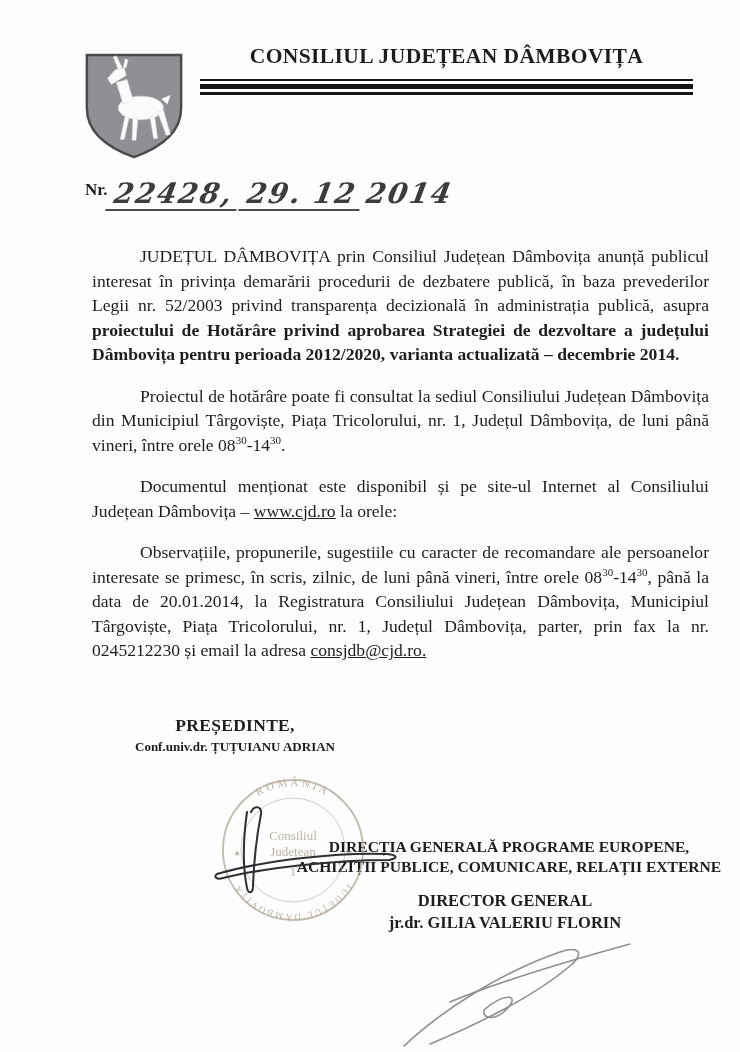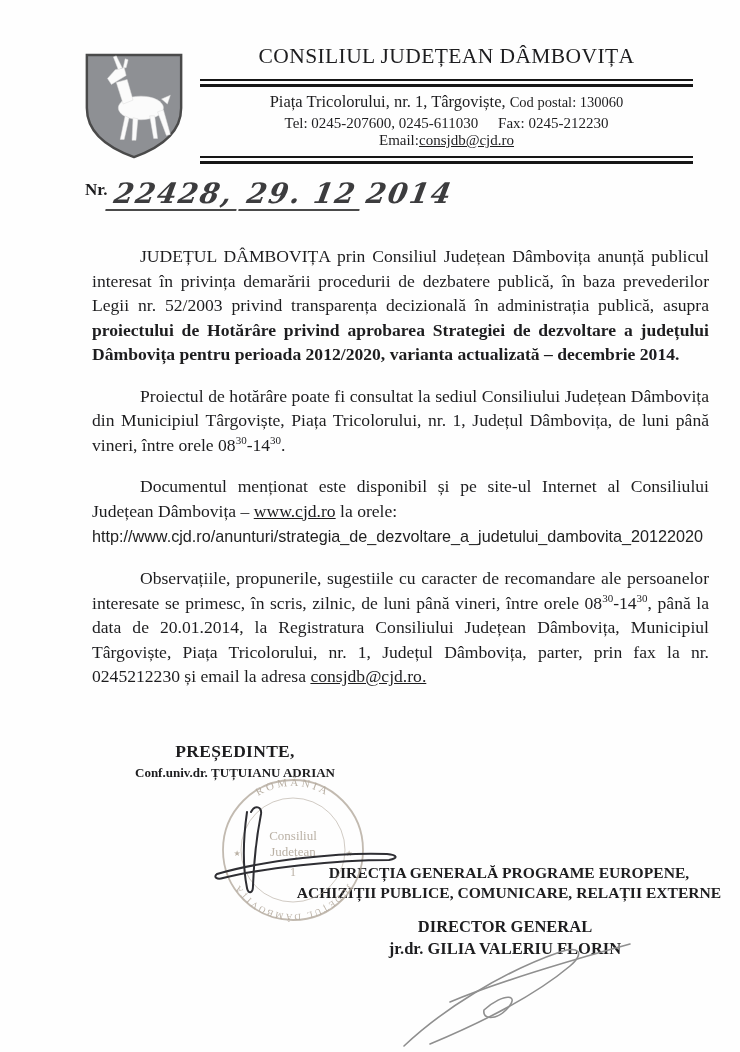--- a/index.html
+++ b/index.html
@@ -14,21 +14,21 @@
     padding: 40px 48px 0 75px;
     font-family: "Liberation Serif", serif;
     color: var(--ink, #1d1d1f);
   }
 
   
   .letterhead { position: relative; height: 122px; }
   .emblem { position: absolute; left: 4px; top: 3px; width: 110px; height: 116px; }
   .head-right { margin-left: 125px; width: 493px; }
   .org-name {
-    text-align: center; font-weight: normal; font-size: 21.5px;
+    text-align: center; font-weight: bold; font-size: 21.5px;
     letter-spacing: .4px; margin: 4px 0 10px 0; white-space: nowrap;
   }
   .double-rule { height: 3px; border-top: 2px solid #161616; border-bottom: 3px solid #161616; }
   .addr-block { text-align: center; padding: 5px 0 7px 0; }
   .addr-line1 { font-size: 16.5px; }
   .addr-line1 .postal { font-size: 14.5px; }
   .addr-line2 { font-size: 15px; margin-top: 3px; }
   .addr-line2 .seg { margin: 0 8px; }
   .u { text-decoration: underline; }
 
@@ -106,49 +106,38 @@
         <path d="M47,70 L42,94 L46,94 L51,72 Z"></path>
         <path d="M55,72 L54,95 L58,95 L60,73 Z"></path>
         <path d="M72,70 L76,93 L80,93 L77,70 Z"></path>
         <path d="M80,66 L89,90 L93,89 L86,64 Z"></path>
         <path d="M84,53 L93,49 L90,58 Z"></path>
       </g>
     </svg>
     <div class="head-right">
       <div class="org-name">CONSILIUL JUDEȚEAN DÂMBOVIȚA</div>
       <div class="double-rule"></div>
-      <div class="addr-block">
-        <div class="addr-line1">
-          <span>Piața Tricolorului, nr. 1,  Târgoviște,</span>
-          <span class="postal">Cod postal: 130060</span>
-        </div>
-        <div class="addr-line2">
-          <span class="seg">Tel: 0245-207600, 0245-611030</span>
-          <span class="seg">Fax: 0245-212230</span>
-          <span class="seg"><span>Email:</span><span class="u">consjdb@cjd.ro</span></span>
-        </div>
-      </div>
       <div class="double-rule"></div>
     </div>
   </div>
 
   <div class="nr-line">
     <span class="nr-label">Nr.</span>
     <span class="hand hand-underline">22428,</span>
     <span class="hand hand-underline">29. 12</span>
     <span class="hand hand-plain">2014</span>
   </div>
 
 
   <p class="body-par p1"><span>JUDEȚUL DÂMBOVIȚA prin Consiliul Județean Dâmbovița anunță publicul interesat în privința demarării procedurii de dezbatere publică, în baza prevederilor Legii nr. 52/2003 privind transparența decizională în administrația publică, asupra </span><strong>proiectului de Hotărâre privind aprobarea Strategiei de dezvoltare a județului Dâmbovița pentru perioada 2012/2020, varianta actualizată – decembrie 2014.</strong></p>
 
   <p class="body-par p2"><span>Proiectul de hotărâre poate fi consultat la sediul Consiliului Județean Dâmbovița din Municipiul Târgoviște, Piața Tricolorului, nr. 1, Județul Dâmbovița, de luni până vineri, între orele </span><span>08</span><sup>30</sup><span>-14</span><sup>30</sup><span>.</span></p>
 
   <p class="body-par p3"><span>Documentul menționat este disponibil și pe site-ul Internet al Consiliului Județean Dâmbovița – </span><span class="u">www.cjd.ro</span><span> la orele:</span><br>
-  <span class="doc-url">http://www.cjd.ro/anunturi/strategia_de_dezvoltare_a_judetului_dambovita_20122020</span></p>
+  </p>
 
   <p class="body-par p4"><span>Observațiile, propunerile, sugestiile cu caracter de recomandare ale persoanelor interesate se primesc, în scris, zilnic, de luni până vineri, între orele </span><span>08</span><sup>30</sup><span>-14</span><sup>30</sup><span>, până la data de 20.01.2014, la Registratura Consiliului Județean Dâmbovița, Municipiul Târgoviște, Piața Tricolorului, nr. 1, Județul Dâmbovița, parter, prin fax la nr. 0245212230 și email la adresa </span><span class="u">consjdb@cjd.ro.</span></p>
 
 
   <div class="president-block">
     <div class="line1">PREȘEDINTE,</div>
     <div class="line2">Conf.univ.dr. ȚUȚUIANU ADRIAN</div>
   </div>
 
   <svg class="stamp-sign-svg" viewBox="0 0 215 155" aria-hidden="true">

